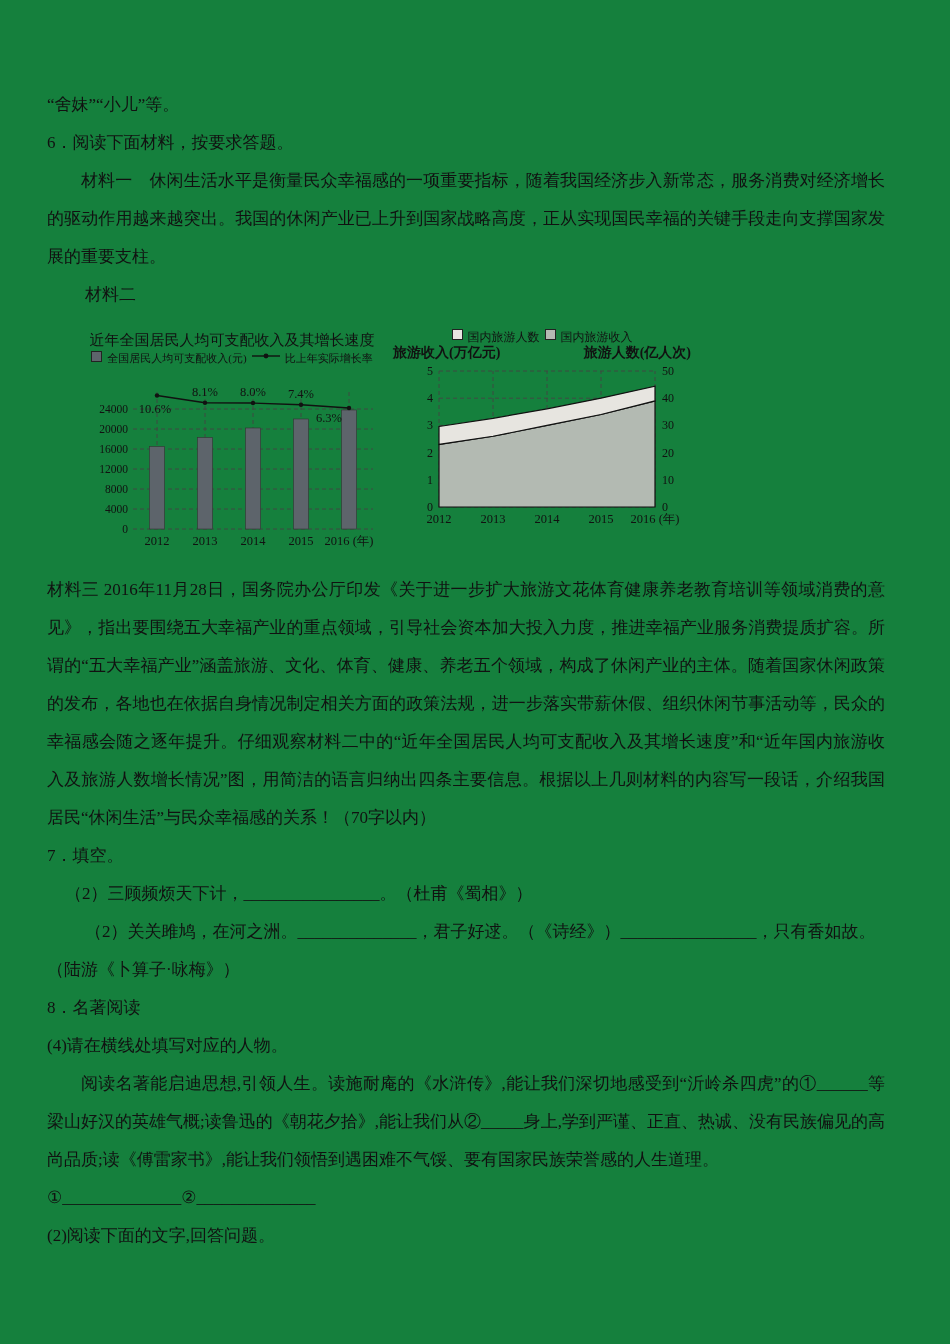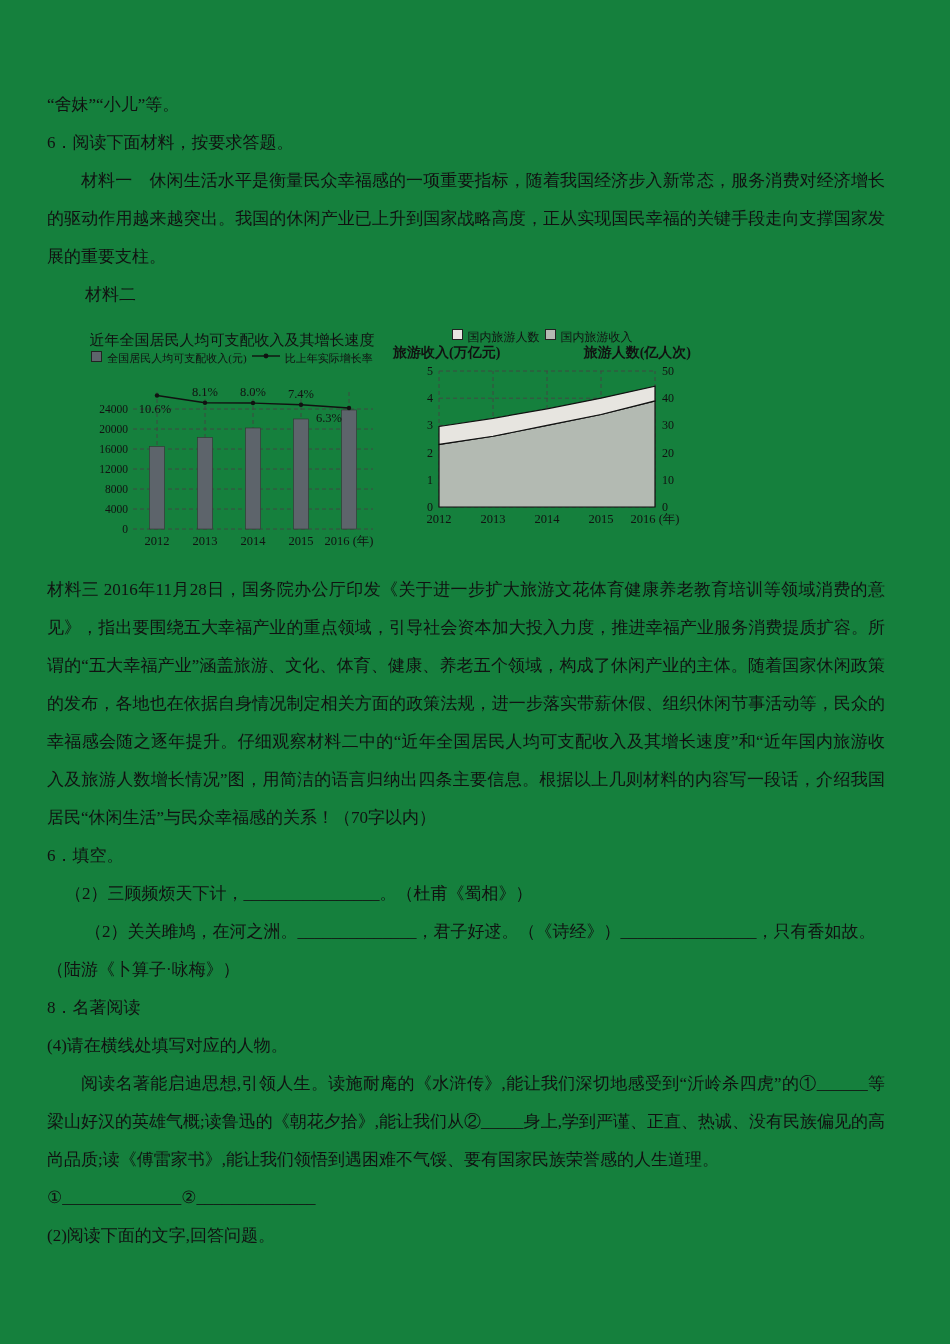--- a/index.html
+++ b/index.html
@@ -129,21 +129,21 @@
           <text x="208" y="162" text-anchor="middle" font-size="12.5">2015</text>
           <line x1="262" y1="146" x2="262" y2="10" stroke="#444" stroke-width="0.9" stroke-dasharray="4 3"></line>
           <text x="262" y="162" text-anchor="middle" font-size="12.5">2016 (年)</text>
           <polygon points="46,146 46,83.44 100,75.28 154,64.4 208,53.52000000000001 262,39.92 262,146" fill="#b3bab2" stroke="#111" stroke-width="1.2"></polygon>
           <polygon points="46,65.488 100,57.328 154,47.80799999999999 208,37.19999999999999 262,25.232000000000014 262,39.92 208,53.52000000000001 154,64.4 100,75.28 46,83.44" fill="#e7e5e0" stroke="#111" stroke-width="1.2"></polygon>
         </svg>
       </figure>
   </div>
 
   <p class="para">材料三  2016年11月28日，国务院办公厅印发《关于进一步扩大旅游文花体育健康养老教育培训等领域消费的意见》，指出要围绕五大幸福产业的重点领域，引导社会资本加大投入力度，推进幸福产业服务消费提质扩容。所谓的“五大幸福产业”涵盖旅游、文化、体育、健康、养老五个领域，构成了休闲产业的主体。随着国家休闲政策的发布，各地也在依据自身情况制定相关方面的政策法规，进一步落实带薪休假、组织休闲节事活动等，民众的幸福感会随之逐年提升。仔细观察材料二中的“近年全国居民人均可支配收入及其增长速度”和“近年国内旅游收入及旅游人数增长情况”图，用简洁的语言归纳出四条主要信息。根据以上几则材料的内容写一段话，介绍我国居民“休闲生活”与民众幸福感的关系！（70字以内）</p>
-  <p>6．填空。</p>
+  <p>7．填空。</p>
   <p class="ind1">（2）三顾频烦天下计，________________。（杜甫《蜀相》）</p>
   <p class="ind2">（2）关关雎鸠，在河之洲。______________，君子好逑。（《诗经》）________________，只有香如故。</p>
   <p>（陆游《卜算子·咏梅》）</p>
   <p>8．名著阅读</p>
   <p>(4)请在横线处填写对应的人物。</p>
   <p class="para indent">阅读名著能启迪思想,引领人生。读施耐庵的《水浒传》,能让我们深切地感受到“沂岭杀四虎”的①______等梁山好汉的英雄气概;读鲁迅的《朝花夕拾》,能让我们从②_____身上,学到严谨、正直、热诚、没有民族偏见的高尚品质;读《傅雷家书》,能让我们领悟到遇困难不气馁、要有国家民族荣誉感的人生道理。</p>
   <p>①______________②______________</p>
   <p>(2)阅读下面的文字,回答问题。</p>
 </div>
 

